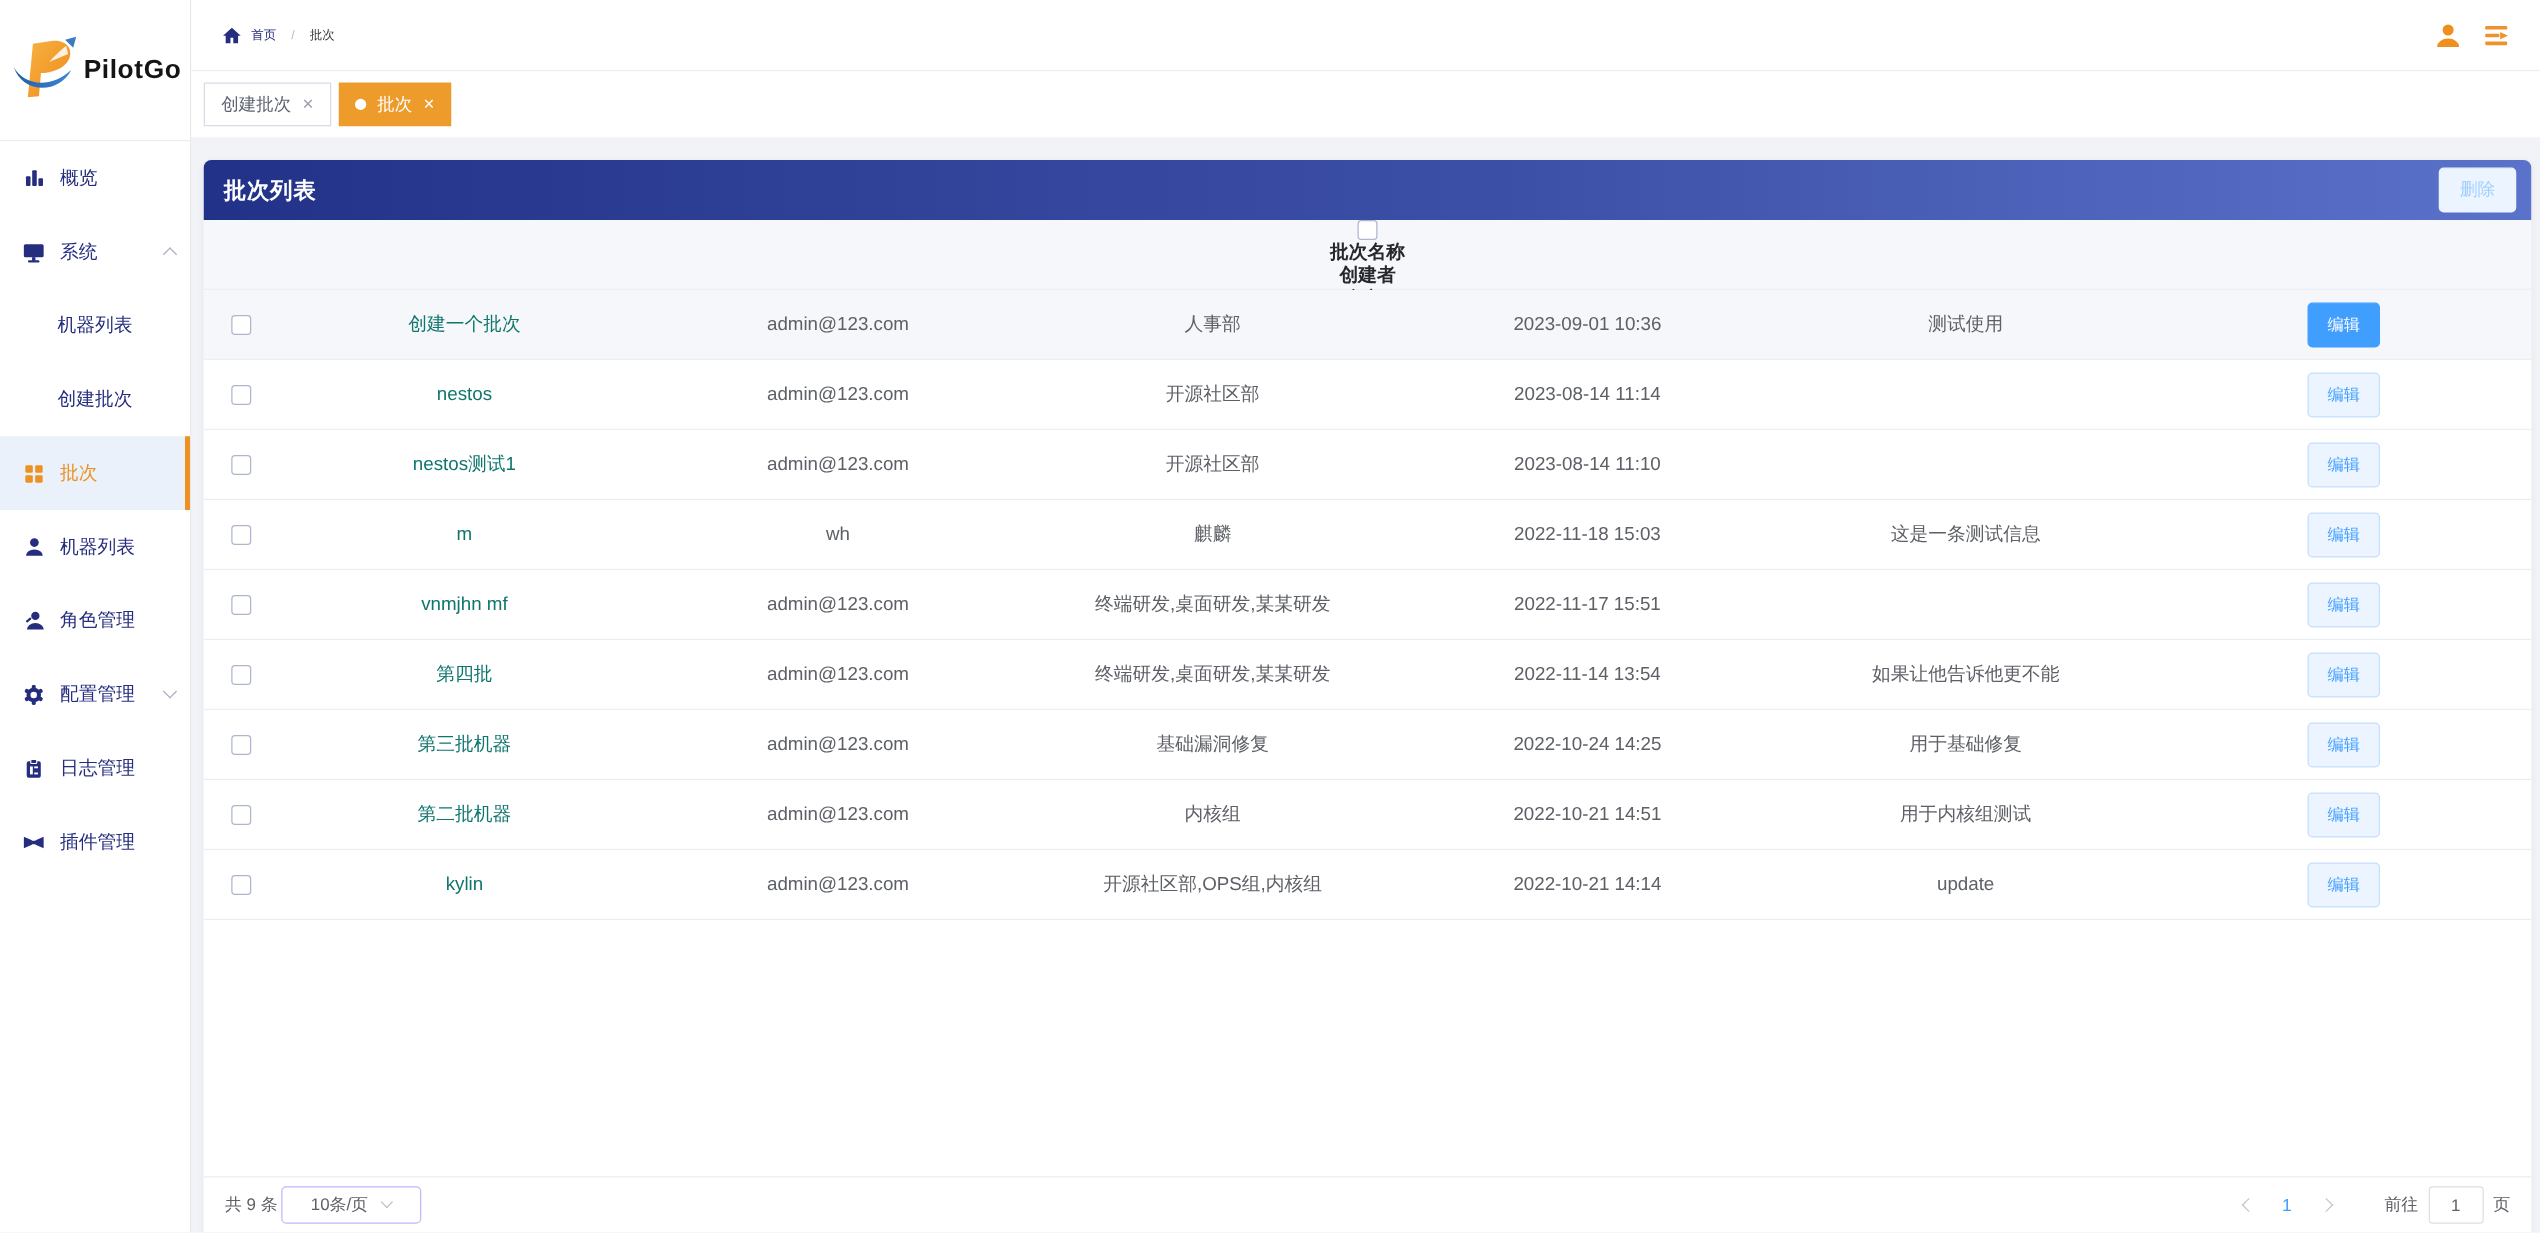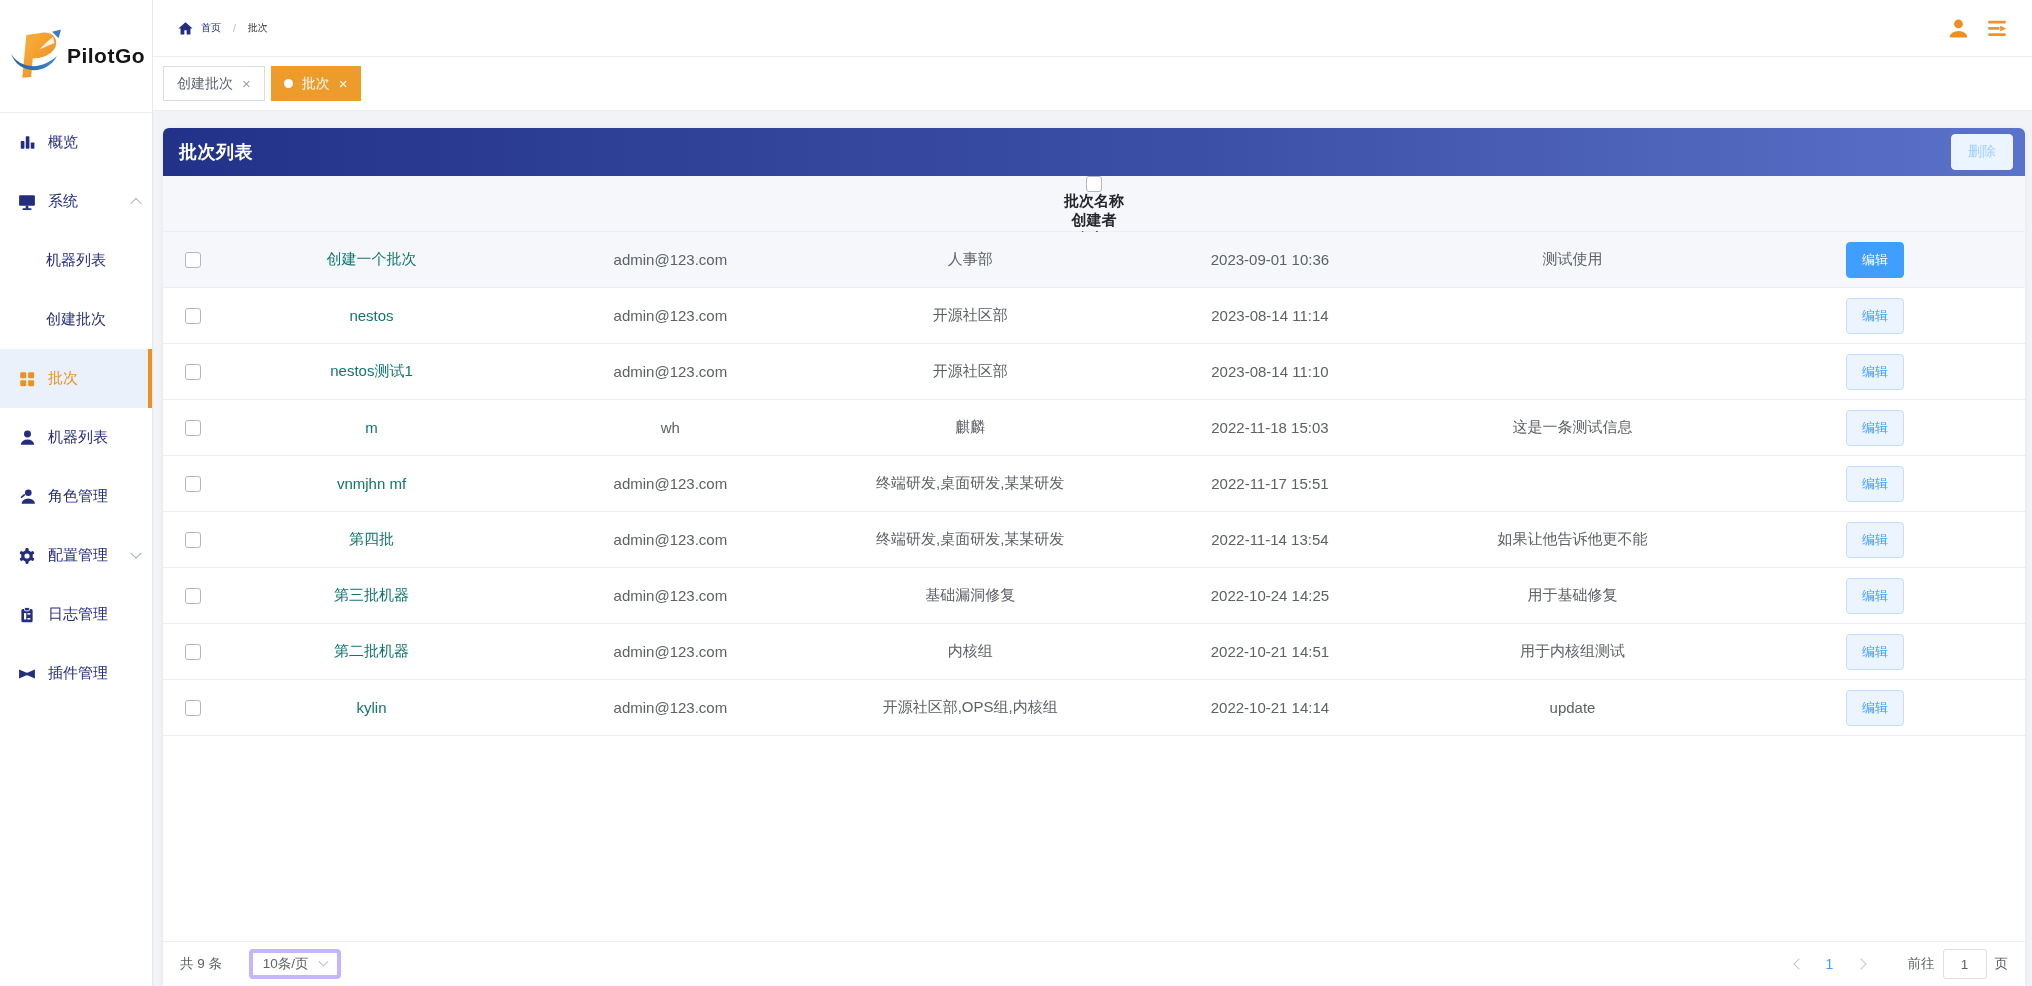--- a/index.html
+++ b/index.html
@@ -62,21 +62,21 @@
   .car-up { width:0; height:0; border-left:5px solid transparent; border-right:5px solid transparent; border-bottom:6px solid #c0c4cc; }
   .car-down { width:0; height:0; border-left:5px solid transparent; border-right:5px solid transparent; border-top:6px solid #c0c4cc; }
   .edit-btn { font-size:13px; padding:8px 15px; border-radius:4px; cursor:pointer; font-family:inherit; }
   .edit-btn.solid { background:#409eff; border:1px solid #409eff; color:#fff; }
   .edit-btn.plain { background:#ecf5ff; border:1px solid #c3defc; color:#409eff; }
 
   .tspacer { flex:1; background:#fff; }
 
   
   .pagination { height:45px; flex-shrink:0; border-top:1px solid #e9ecf2; display:flex; align-items:center; padding:0 17px; font-size:13.5px; color:#5d6066; background:#fff; }
-  .size-select { margin-left:27px; width:92px; height:30px; border:4px solid #c4b5fd; border-radius:4px; display:flex; align-items:center; justify-content:center; gap:12px; cursor:pointer; color:#5d6066; }
+  .size-select { margin-left:3px; width:112px; height:30px; border:1px solid #c4b5fd; border-radius:4px; display:flex; align-items:center; justify-content:center; gap:12px; cursor:pointer; color:#5d6066; }
   .sel-chev { width:7px; height:7px; border-right:1.4px solid #b9bdc6; border-bottom:1.4px solid #b9bdc6; transform:rotate(45deg) translate(-2px,-2px); }
   .pg-right { margin-left:auto; display:flex; align-items:center; }
   .pg-arrow { width:30px; height:30px; display:flex; align-items:center; justify-content:center; cursor:pointer; }
   .pg-chev { width:8px; height:8px; border-right:1.6px solid #c4c7ce; border-bottom:1.6px solid #c4c7ce; }
   .pg-chev.left { transform:rotate(135deg); }
   .pg-chev.right { transform:rotate(-45deg); }
   .pg-num { color:#409eff; font-size:14px; width:32px; text-align:center; cursor:pointer; }
   .goto-wrap { display:flex; align-items:center; gap:8px; margin-left:32px; }
   .goto-input { width:44px; height:30px; border:1px solid #dcdfe6; border-radius:3px; text-align:center; font-size:13.5px; color:#5d6066; font-family:inherit; outline:none; }
 </style>

